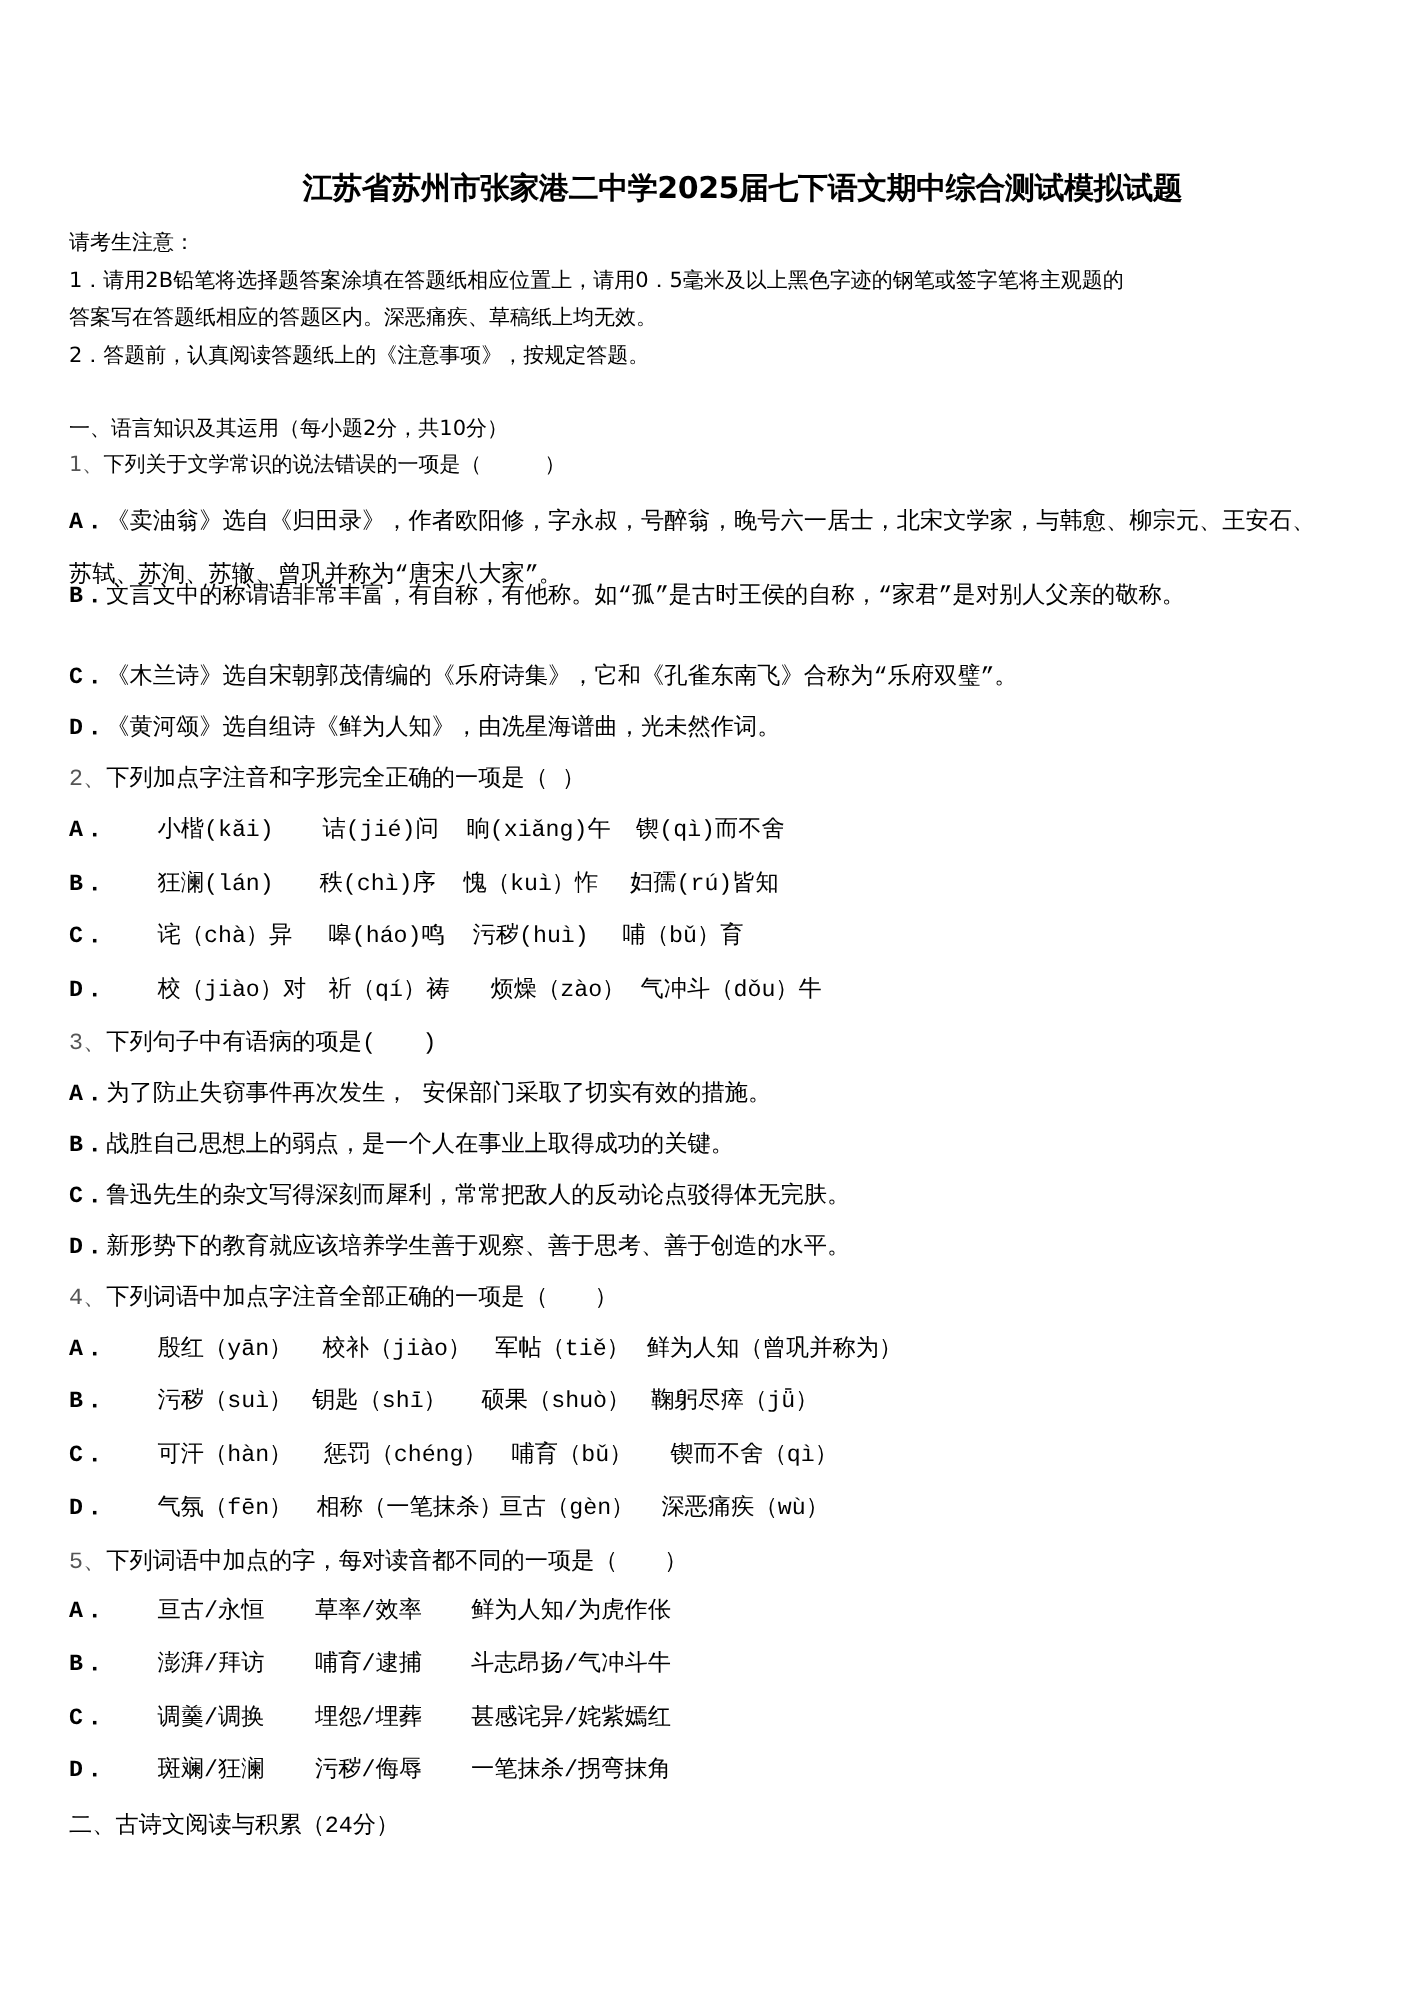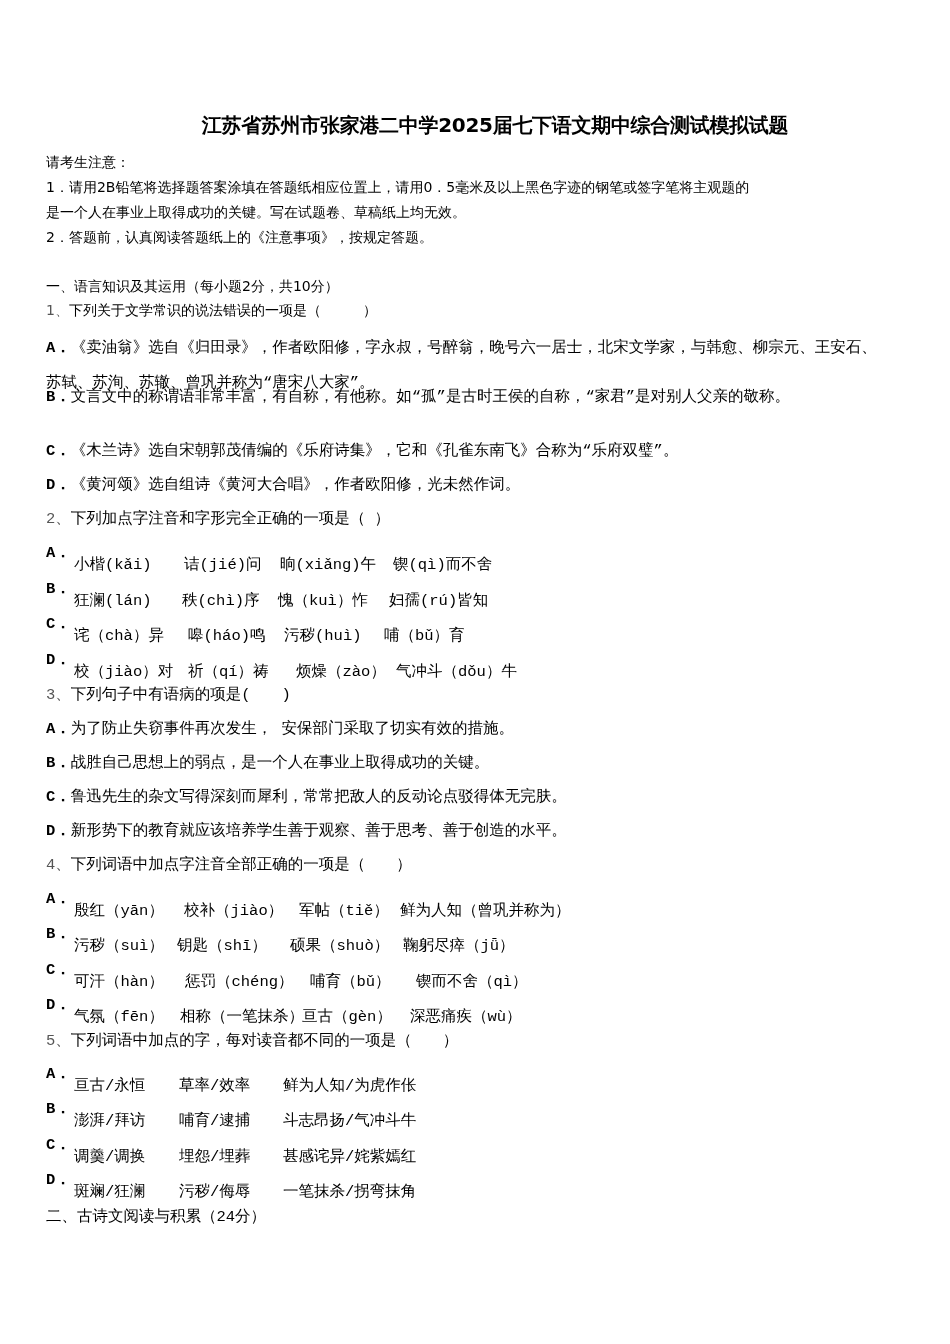--- a/index.html
+++ b/index.html
@@ -2,42 +2,42 @@
 <html><head>
 <meta charset="utf-8">
 <style>
   html, body { margin: 0; padding: 0; background: #ffffff; }
   body { width: 950px; height: 1344px; position: relative; overflow: hidden; color: #000; font-family: "DejaVu Serif", "Liberation Serif", serif; }
   .title { position: absolute; top: 112px; left: 0; width: 950px; text-align: center; font-family: "DejaVu Sans", "Liberation Sans", sans-serif; font-weight: bold; font-size: 20px; letter-spacing: -0.3px; padding-left: 20px; }
   .line { position: absolute; left: 46px; white-space: nowrap; font-size: 14.5px; line-height: 20px; }
   .sans { font-family: "DejaVu Sans", "Liberation Sans", sans-serif; font-size: 14px; text-align: right; }
   .opt { font-family: Liberation Mono, monospace; font-size: 15.5px; }
   .lbl { font-weight: bold; display: inline-block; width: 28px; }
-  .cell { position: absolute; top: 12px; white-space: nowrap; }
+  .cell { position: absolute; top: 0; white-space: nowrap; margin-left: 31px; }
   .b { font-weight: bold; }
   .grey { color: #555; }
 </style>
 </head>
 <body>
 
 <div class="title">江苏省苏州市张家港二中学2025届七下语文期中综合测试模拟试题</div>
 
 <div class="line sans" style="top:152px">请考生注意：</div>
 <div class="line sans" style="top:177px">1．请用2B铅笔将选择题答案涂填在答题纸相应位置上，请用0．5毫米及以上黑色字迹的钢笔或签字笔将主观题的</div>
-<div class="line sans" style="top:202px">是一个人在事业上取得成功的关键。写在试题卷、草稿纸上均无效。</div>
+<div class="line sans" style="top:202px">答案写在答题纸相应的答题区内。深恶痛疾、草稿纸上均无效。</div>
 <div class="line sans" style="top:227px">2．答题前，认真阅读答题纸上的《注意事项》，按规定答题。</div>
 
 <div class="line sans" style="top:276px">一、语言知识及其运用（每小题2分，共10分）</div>
 
 <div class="line sans" style="top:300px"><span class="grey">1、</span><span>下列关于文学常识的说法错误的一项是（　　　）</span></div>
 <div class="line opt" style="top:338px"><span class="b">A．</span><span>《卖油翁》选自《归田录》，作者欧阳修，字永叔，号醉翁，晚号六一居士，北宋文学家，与韩愈、柳宗元、王安石、</span></div>
 <div class="line opt" style="top:373px">苏轼、苏洵、苏辙、曾巩并称为“唐宋八大家”。</div>
 <div class="line opt" style="top:387px"><span class="b">B．</span><span>文言文中的称谓语非常丰富，有自称，有他称。如“孤”是古时王侯的自称，“家君”是对别人父亲的敬称。</span></div>
 <div class="line opt" style="top:441px"><span class="b">C．</span><span>《木兰诗》选自宋朝郭茂倩编的《乐府诗集》，它和《孔雀东南飞》合称为“乐府双璧”。</span></div>
-<div class="line opt" style="top:475px"><span class="b">D．</span><span>《黄河颂》选自组诗《黄河大合唱》，作者欧阳修，光未然作词。</span></div>
+<div class="line opt" style="top:475px"><span class="b">D．</span><span>《黄河颂》选自组诗《鲜为人知》，由冼星海谱曲，光未然作词。</span></div>
 
 <div class="line opt" style="top:509px"><span class="grey">2、</span><span>下列加点字注音和字形完全正确的一项是（ ）</span></div>
 <div class="line opt" style="top:543px; width:880px; height:20px;">
   <span class="lbl">A．</span>
   <span class="cell" style="left:28px">小楷(kǎi)</span>
   <span class="cell" style="left:138px">诘(jié)问</span>
   <span class="cell" style="left:234px">晌(xiǎng)午</span>
   <span class="cell" style="left:347px">锲(qì)而不舍</span>
 </div>
 <div class="line opt" style="top:579px; width:880px; height:20px;">

